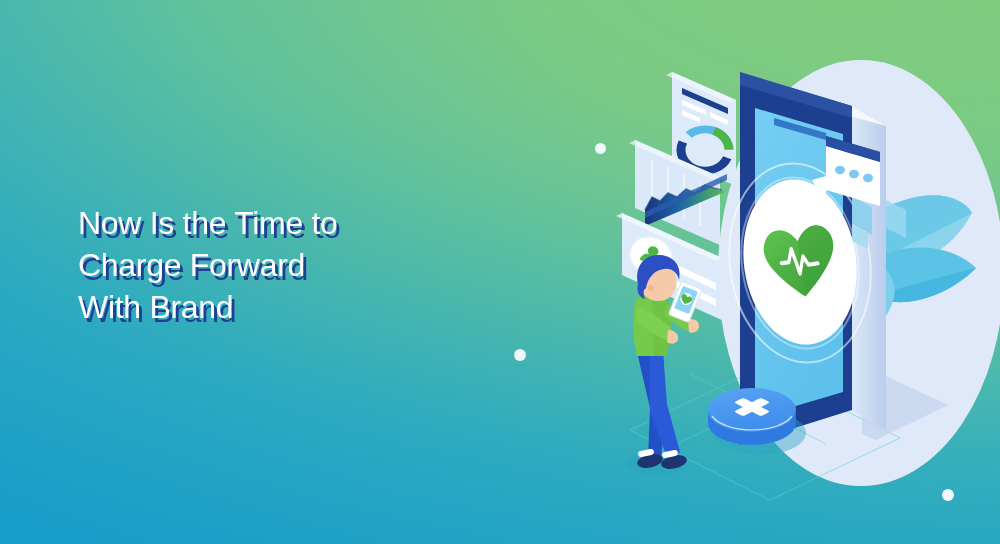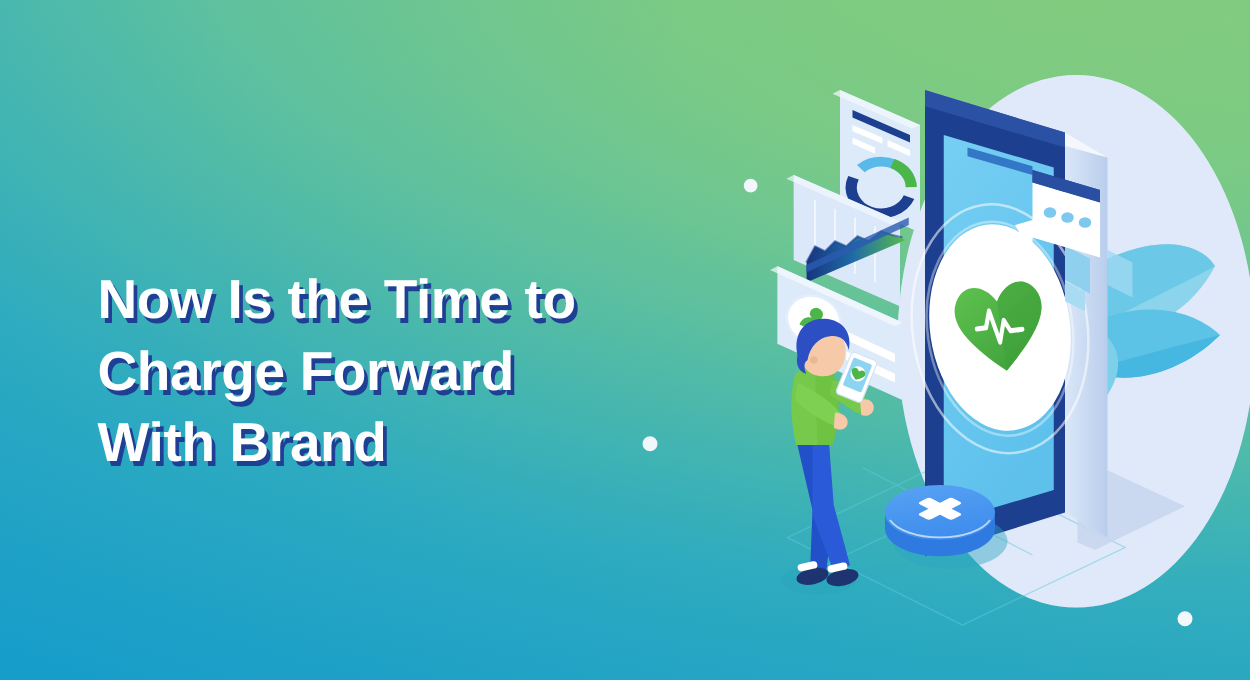--- a/index.html
+++ b/index.html
@@ -30,23 +30,23 @@
     pointer-events: none;
   }
 
   
   .headline {
     position: absolute;
     left: 78px;
     top: 182px;
     z-index: 8;
     color: #ffffff;
-    font-size: 44px;
+    font-size: 32px;
     line-height: 1.30;
-    font-weight: 700;
+    font-weight: 400;
     letter-spacing: -0.3px;
     text-shadow: 3px 4px 0 #1f3f94;
     white-space: pre-line;
     max-width: 470px;
   }
 
   
   .dot {
     position: absolute;
     border-radius: 50%;

